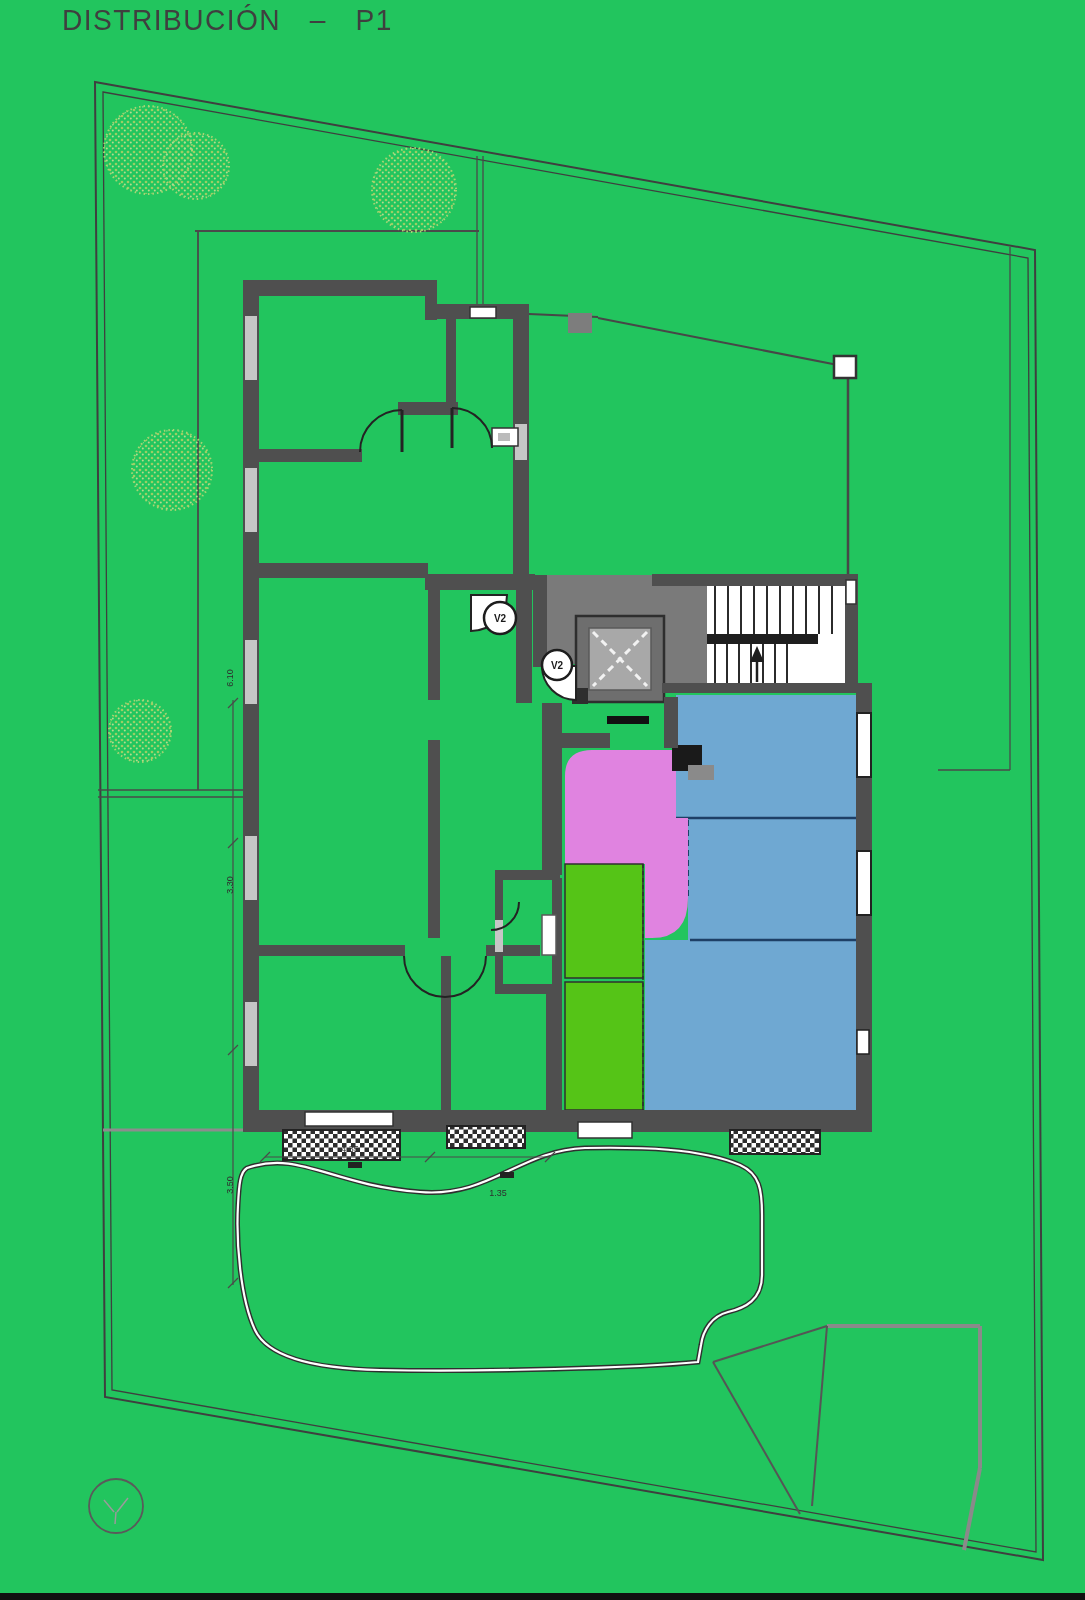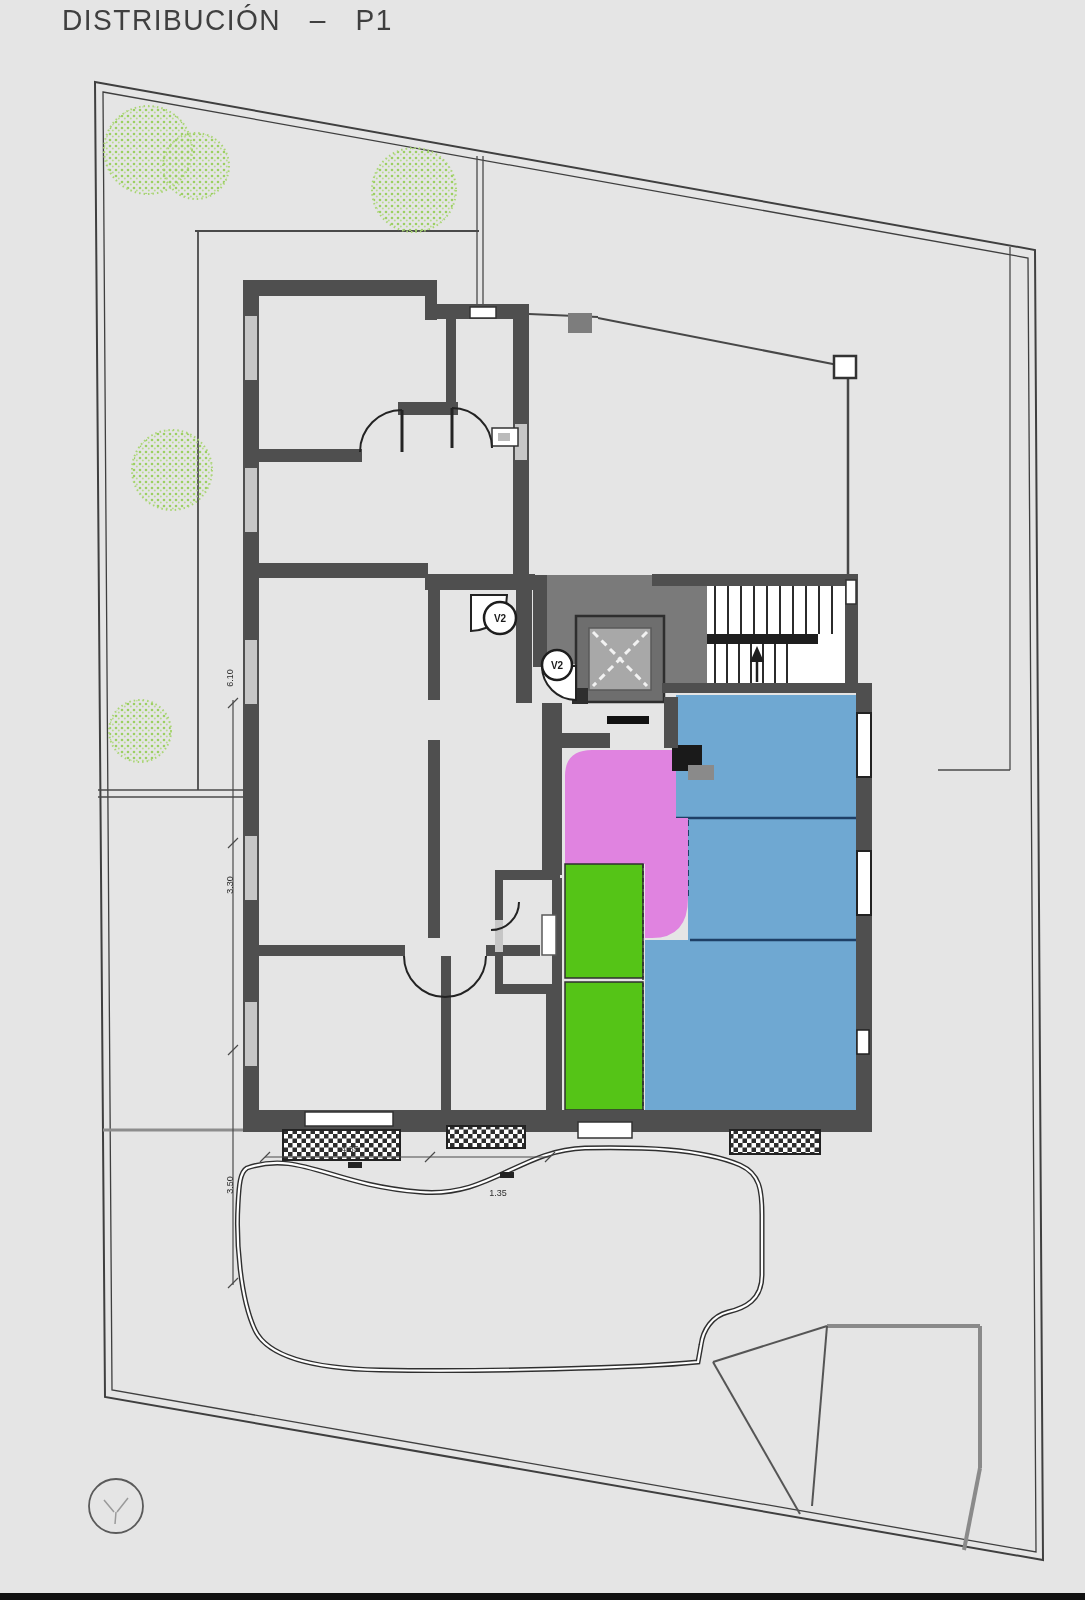--- a/index.html
+++ b/index.html
@@ -1,16 +1,16 @@
 <!DOCTYPE html>
 <html><head>
 <meta charset="utf-8">
 <style>
   html,body{margin:0;padding:0;background:#fff;}
-  #sheet{position:relative;width:1085px;height:1600px;background:#e5e5e5;overflow:hidden;
+  #sheet{position:relative;width:1085px;height:1600px;background:#22c55e;overflow:hidden;
          font-family:"Liberation Sans",sans-serif;}
   #plan-title{position:absolute;left:62px;top:4px;font-size:29px;color:#3f3f3f;
               letter-spacing:1.5px;word-spacing:20px;transform:scaleX(.97);transform-origin:left;
               font-weight:400;}
   svg{position:absolute;left:0;top:0;}
   text.dim{font-size:9px;fill:#2e2e2e;font-family:"Liberation Sans",sans-serif;}
   text.vent{font-size:10px;fill:#1a1a1a;font-weight:bold;font-family:"Liberation Sans",sans-serif;}
 </style>
 </head>
 <body>

